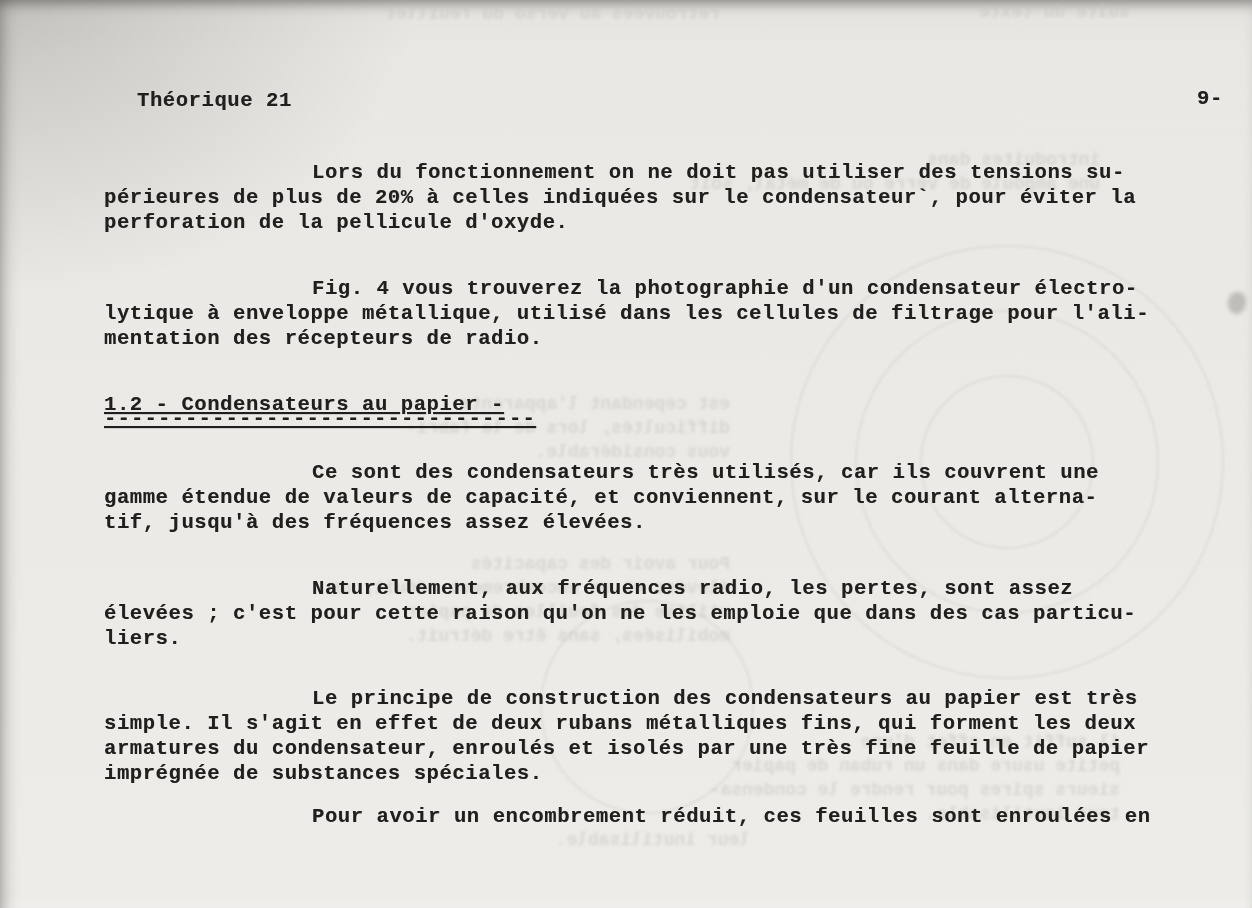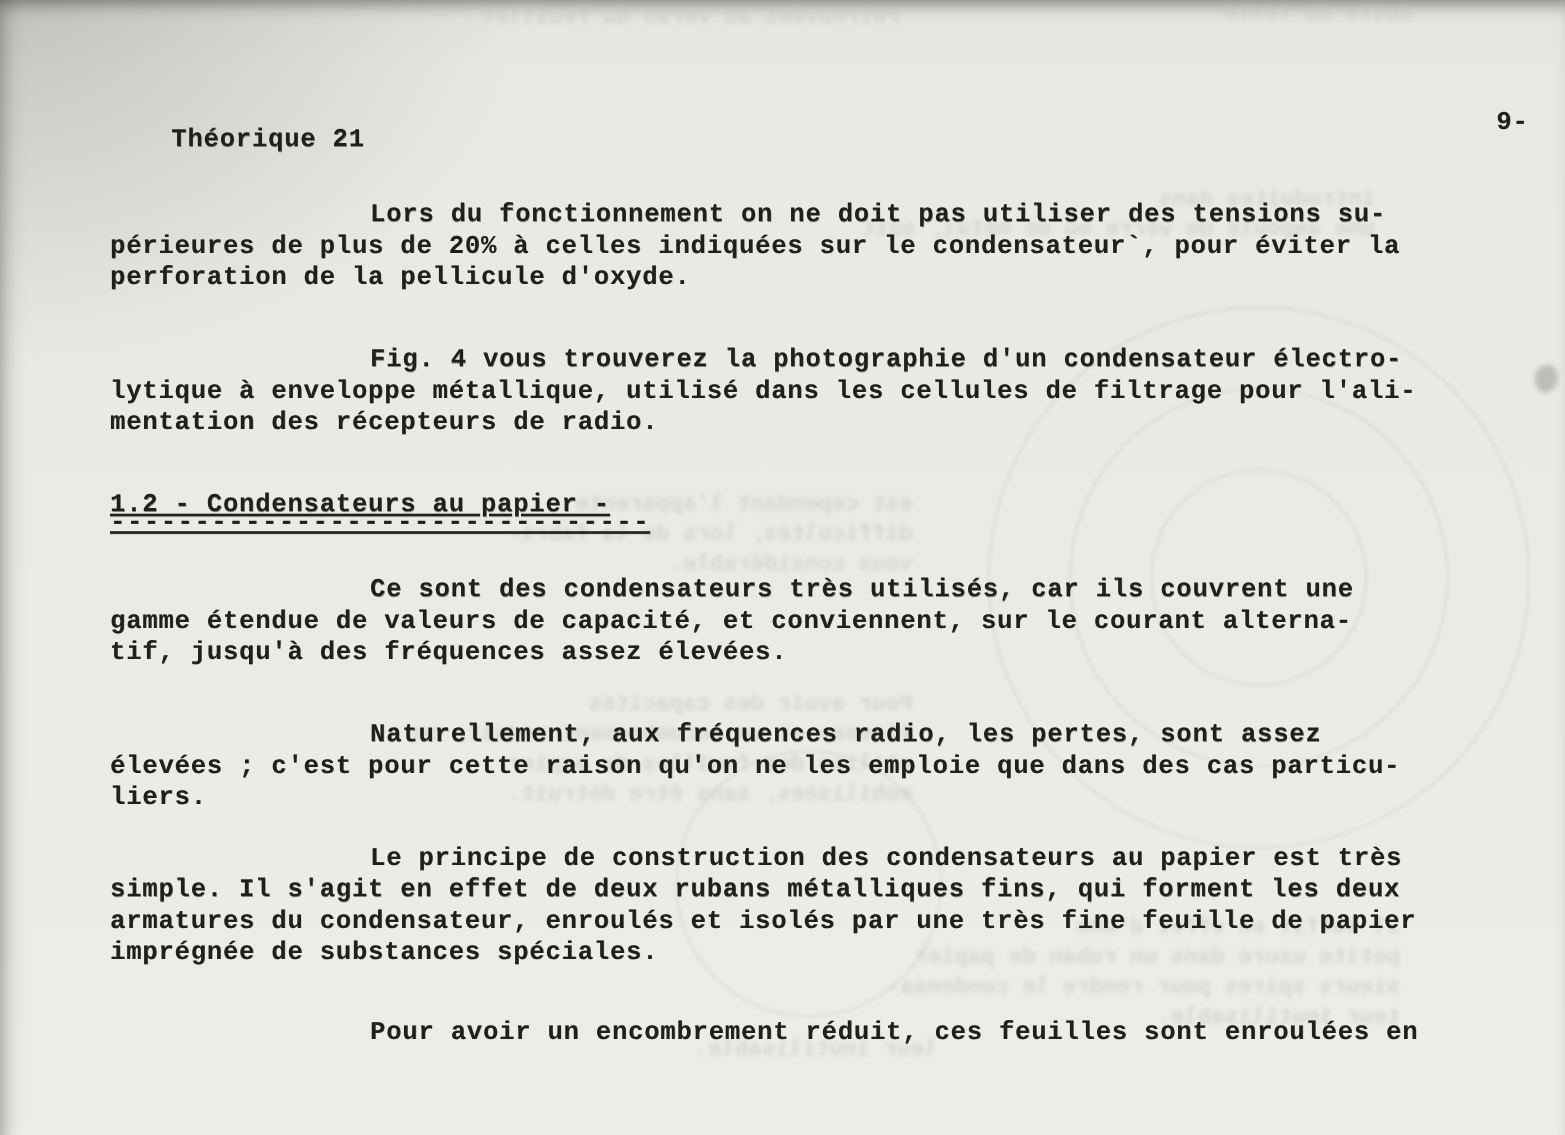--- a/index.html
+++ b/index.html
@@ -22,29 +22,29 @@
     background:radial-gradient(ellipse at 0% 0%,rgba(70,68,63,0.22),rgba(70,68,63,0) 70%);
     pointer-events:none;
   }
   .ink{
     color:#201f1d;
     font:bold 20.5px/25px "Liberation Mono","DejaVu Sans Mono",monospace;
     letter-spacing:0.6px;
     text-shadow:0.3px 0.3px 0.4px rgba(32,31,29,0.5);
     white-space:pre;
   }
-  .header-left{position:absolute;left:137px;top:100px;}
+  .header-left{position:absolute;left:137px;top:88px;}
   .page-number{position:absolute;left:1197px;top:86px;}
-  .content{position:absolute;left:88px;top:160px;width:1070px;}
+  .content{position:absolute;left:104px;top:160px;width:1070px;}
   .line{height:25px;white-space:pre;}
   .line.first{text-indent:208px;}
   .block{margin-bottom:41px;}
   .block.heading{margin-bottom:40px;text-decoration:underline;}
-  .block:nth-child(5){margin-bottom:24px;}
-  .block:nth-child(6){margin-bottom:39px;}
+  .block:nth-child(5){margin-bottom:35px;}
+  .block:nth-child(6){margin-bottom:18px;}
   .heading-underline{margin-top:-11px;letter-spacing:1.2px;height:14px;}
   
   .ghost{
     position:absolute;transform:scaleX(-1);filter:blur(1.7px);opacity:0.55;
     color:#c9c5bd;font:bold 18px/24px "Liberation Mono","DejaVu Sans Mono",monospace;
     white-space:pre;pointer-events:none;
   }
   .wm-circle{
     position:absolute;border:2px solid rgba(118,114,104,0.10);
     border-radius:50%;filter:blur(1.2px);pointer-events:none;

